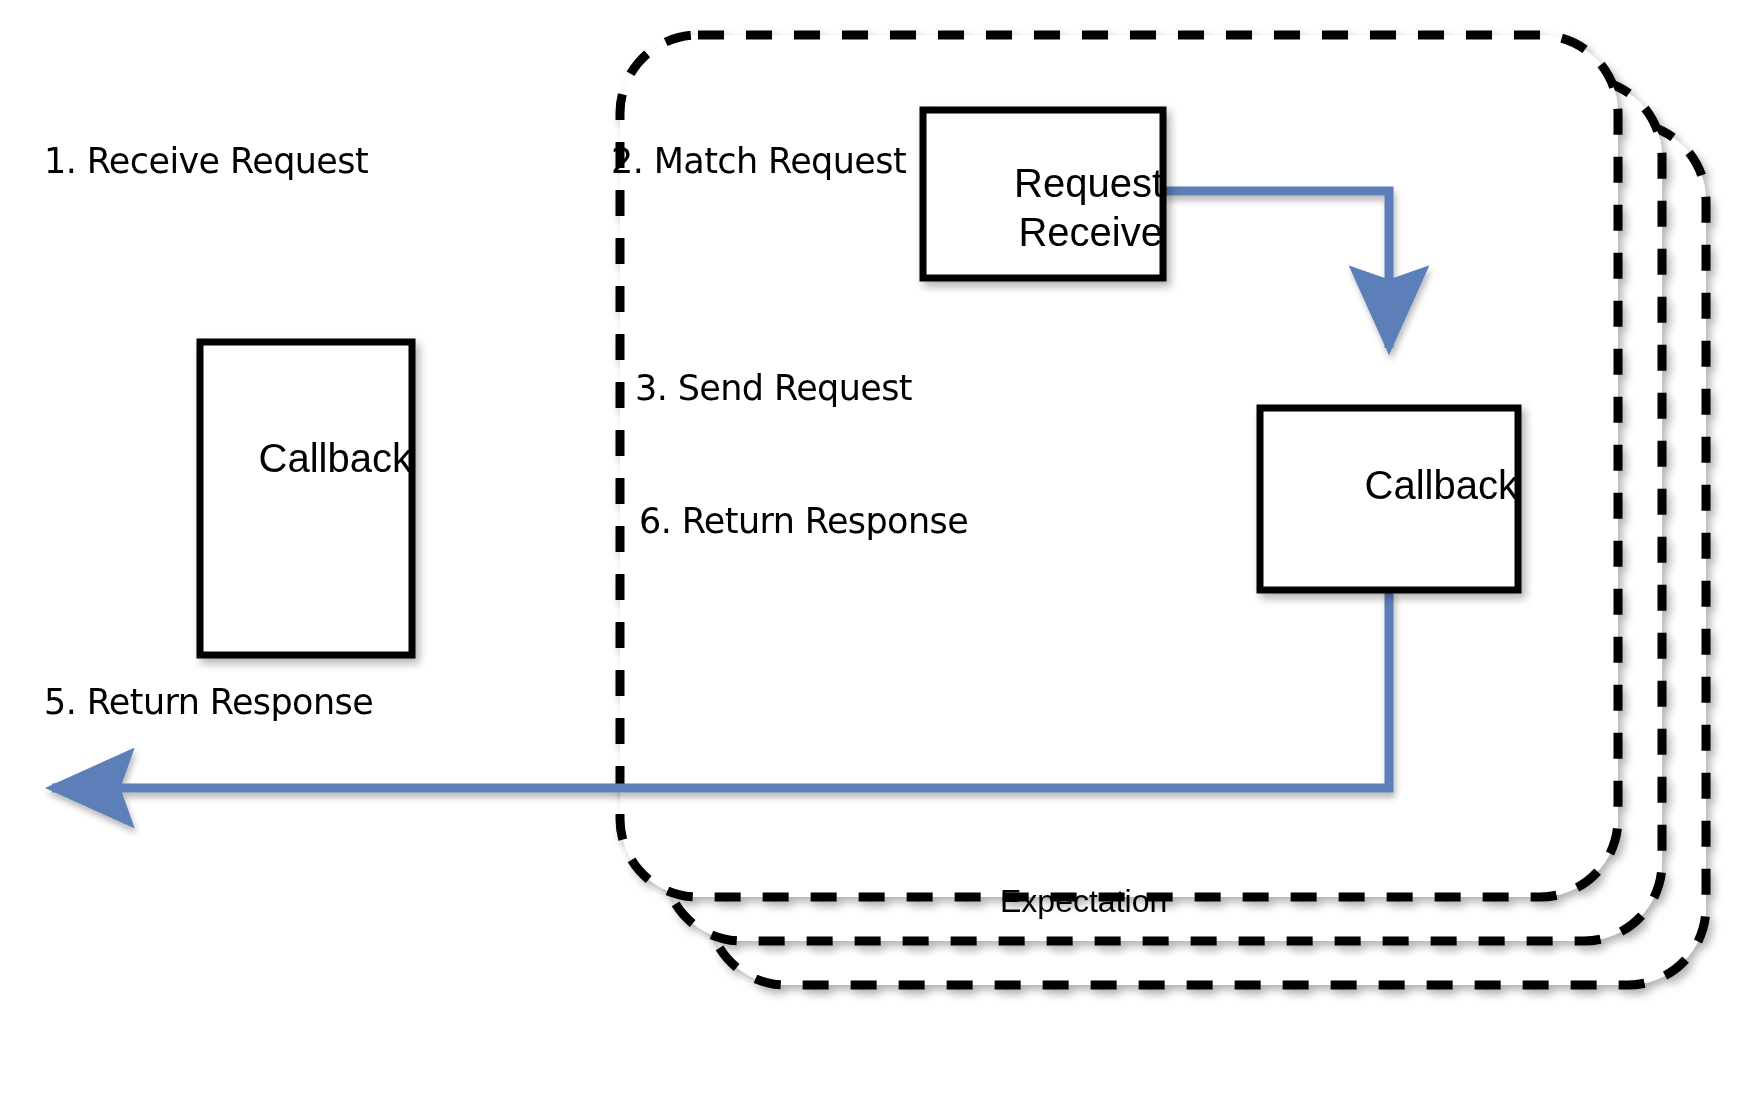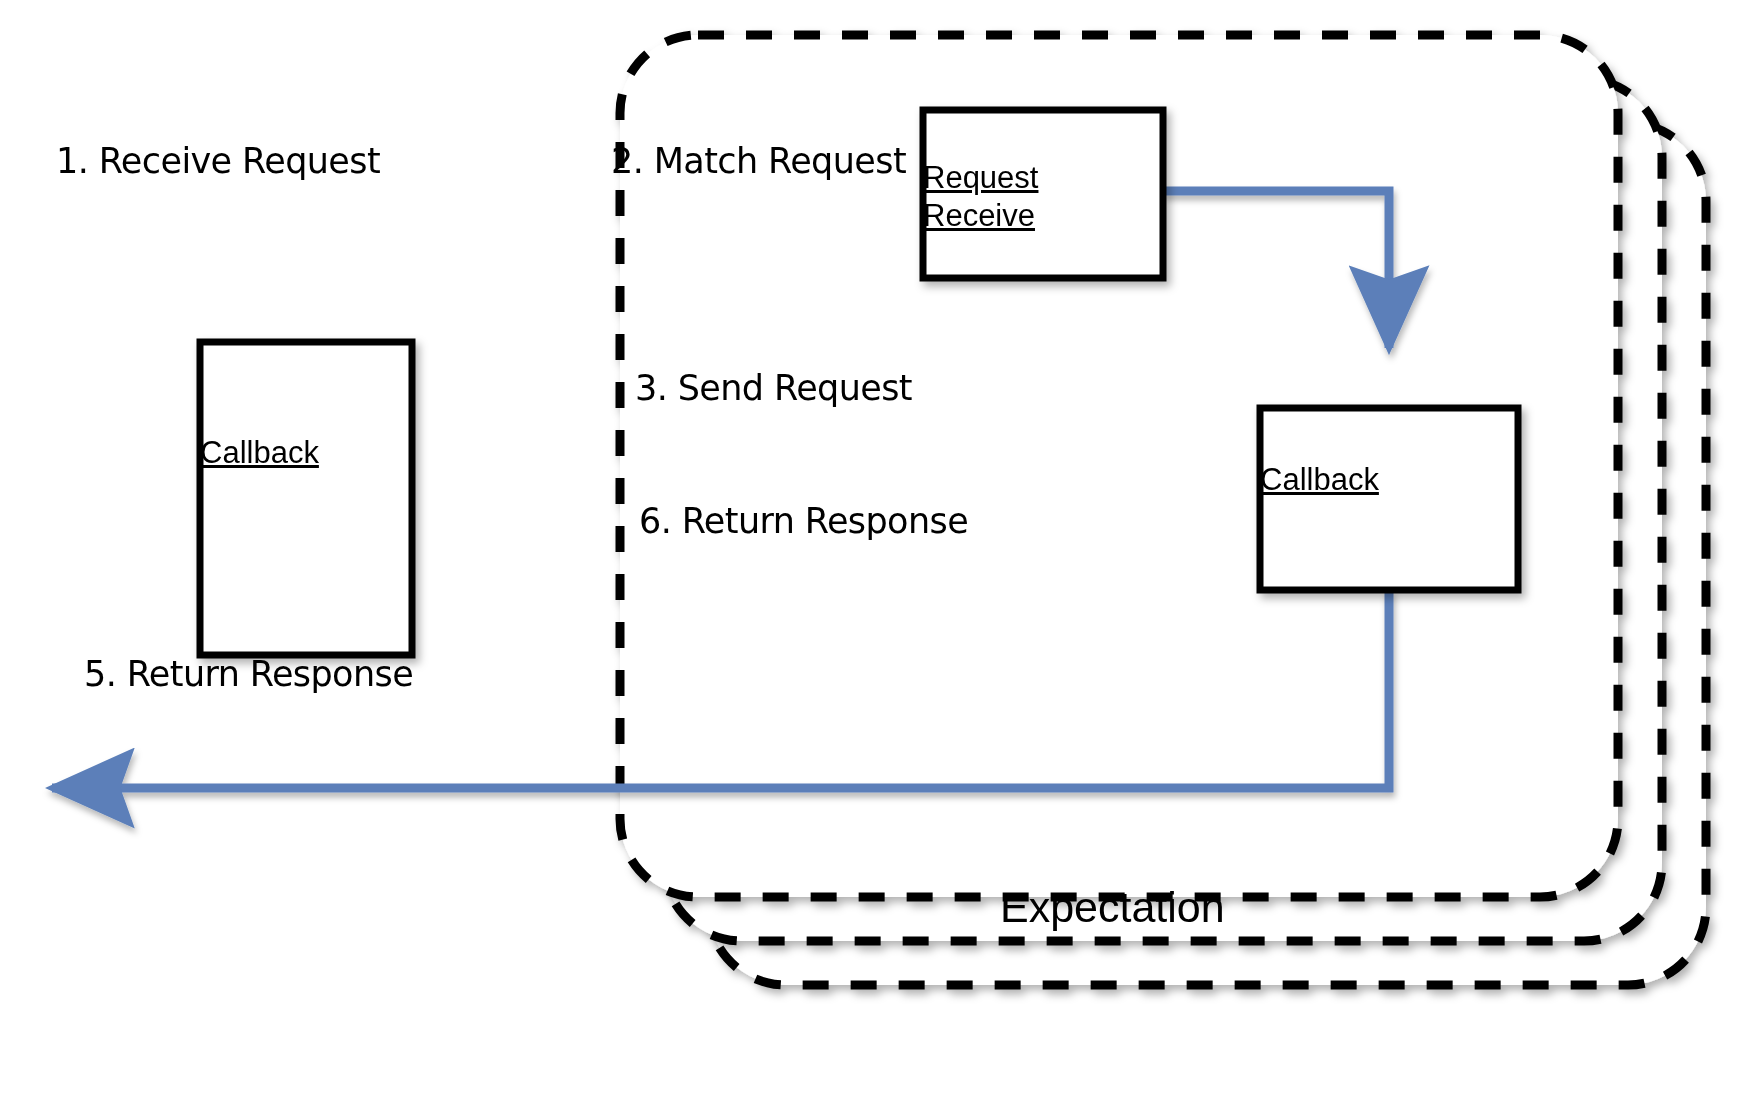--- a/index.html
+++ b/index.html
@@ -2,22 +2,22 @@
 <html><head>
 <meta charset="utf-8">
 <style>
   html,body{margin:0;padding:0;background:#ffffff;}
   body{width:1747px;height:1113px;position:relative;overflow:hidden;
        font-family:"Liberation Sans",sans-serif;}
   #stage{position:absolute;left:0;top:0;width:1747px;height:1113px;}
   #stage > svg{position:absolute;left:0;top:0;}
   .lbl{position:absolute;color:#000;white-space:nowrap;}
   .step-lbl{font-family:"DejaVu Sans",sans-serif;font-size:35px;letter-spacing:-0.6px;}
-  .box-lbl{font-family:"Liberation Sans",sans-serif;font-size:31px;text-align:left;line-height:1.22;text-decoration:underline;}
-  .exp-lbl{font-family:"Liberation Sans",sans-serif;font-size:43px;}
+  .box-lbl{font-family:"Liberation Sans",sans-serif;font-size:40px;text-align:right;line-height:1.22;}
+  .exp-lbl{font-family:"Liberation Sans",sans-serif;font-size:32px;}
 </style>
 </head>
 <body>
 
 <div id="stage">
 
   <svg width="1747" height="1113" viewBox="0 0 1747 1113">
     <defs>
       <filter id="dshadow" x="-30%" y="-30%" width="180%" height="180%">
         <feDropShadow dx="4" dy="5" stdDeviation="4" flood-color="#000000" flood-opacity="0.30"></feDropShadow>
@@ -63,29 +63,29 @@
       <path d="M1389,590 L1389,788 L52,788" fill="none" stroke="#5B7FB9" stroke-width="9" marker-end="url(#arrL)"></path>
     </g>
 
     <rect x="923" y="110" width="240" height="168" fill="#ffffff" stroke="#000000" stroke-width="7" filter="url(#dshadow)"></rect>
 
     <rect x="1260" y="408" width="258" height="182" fill="#ffffff" stroke="#000000" stroke-width="7" filter="url(#dshadow)"></rect>
 
     <rect x="200" y="342" width="212" height="313" fill="#ffffff" stroke="#000000" stroke-width="7" filter="url(#dshadow)"></rect>
   </svg>
 
-  <div class="lbl step-lbl" style="left:56px;top:141px;text-align:right;">1. Receive Request</div>
+  <div class="lbl step-lbl" style="left:44px;top:141px;text-align:right;">1. Receive Request</div>
 
   <div class="lbl step-lbl" style="left:611px;top:141px;text-align:right;">2. Match Request</div>
 
   <div class="lbl step-lbl" style="left:635px;top:368px;">3. Send Request</div>
 
   <div class="lbl step-lbl" style="left:639px;top:501px;">6. Return Response</div>
 
-  <div class="lbl step-lbl" style="left:44px;top:654px;margin-left:40px;">5. Return Response</div>
+  <div class="lbl step-lbl" style="left:44px;top:682px;">5. Return Response</div>
 
   <div class="lbl box-lbl" style="left:923px;top:159px;width:240px;">
     <div>Request</div>
     <div>Receive</div>
   </div>
 
   <div class="lbl box-lbl" style="left:1260px;top:461px;width:258px;">
     <div>Callback</div>
   </div>
 

